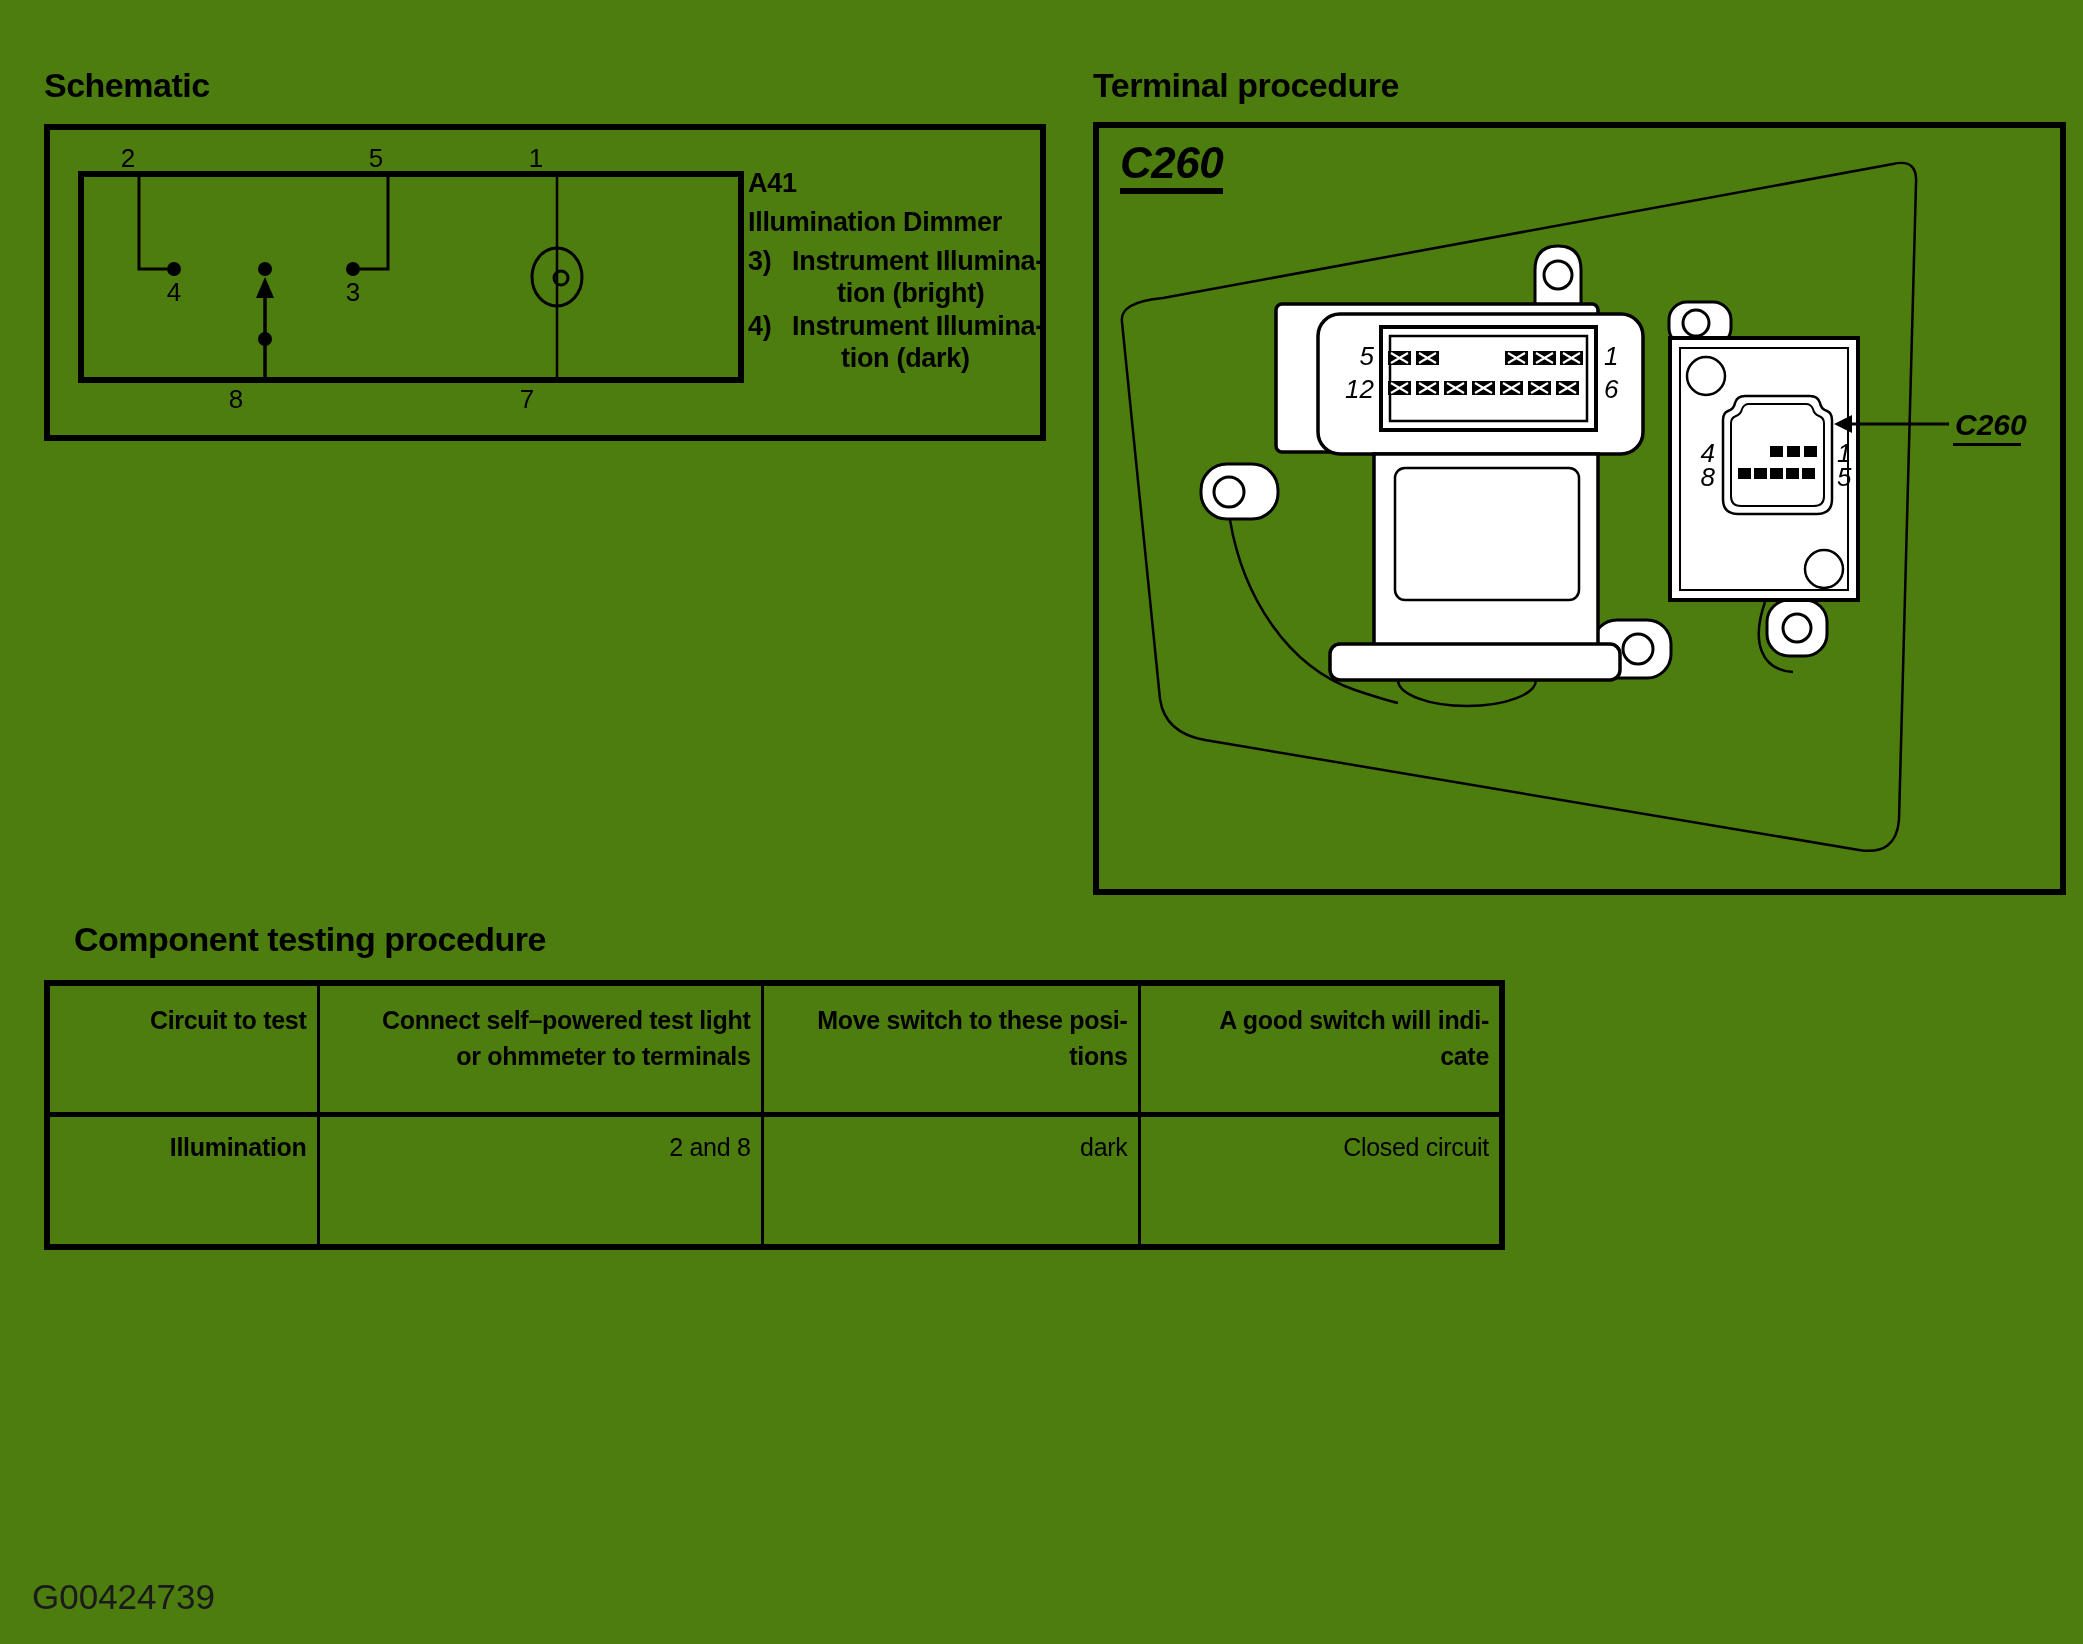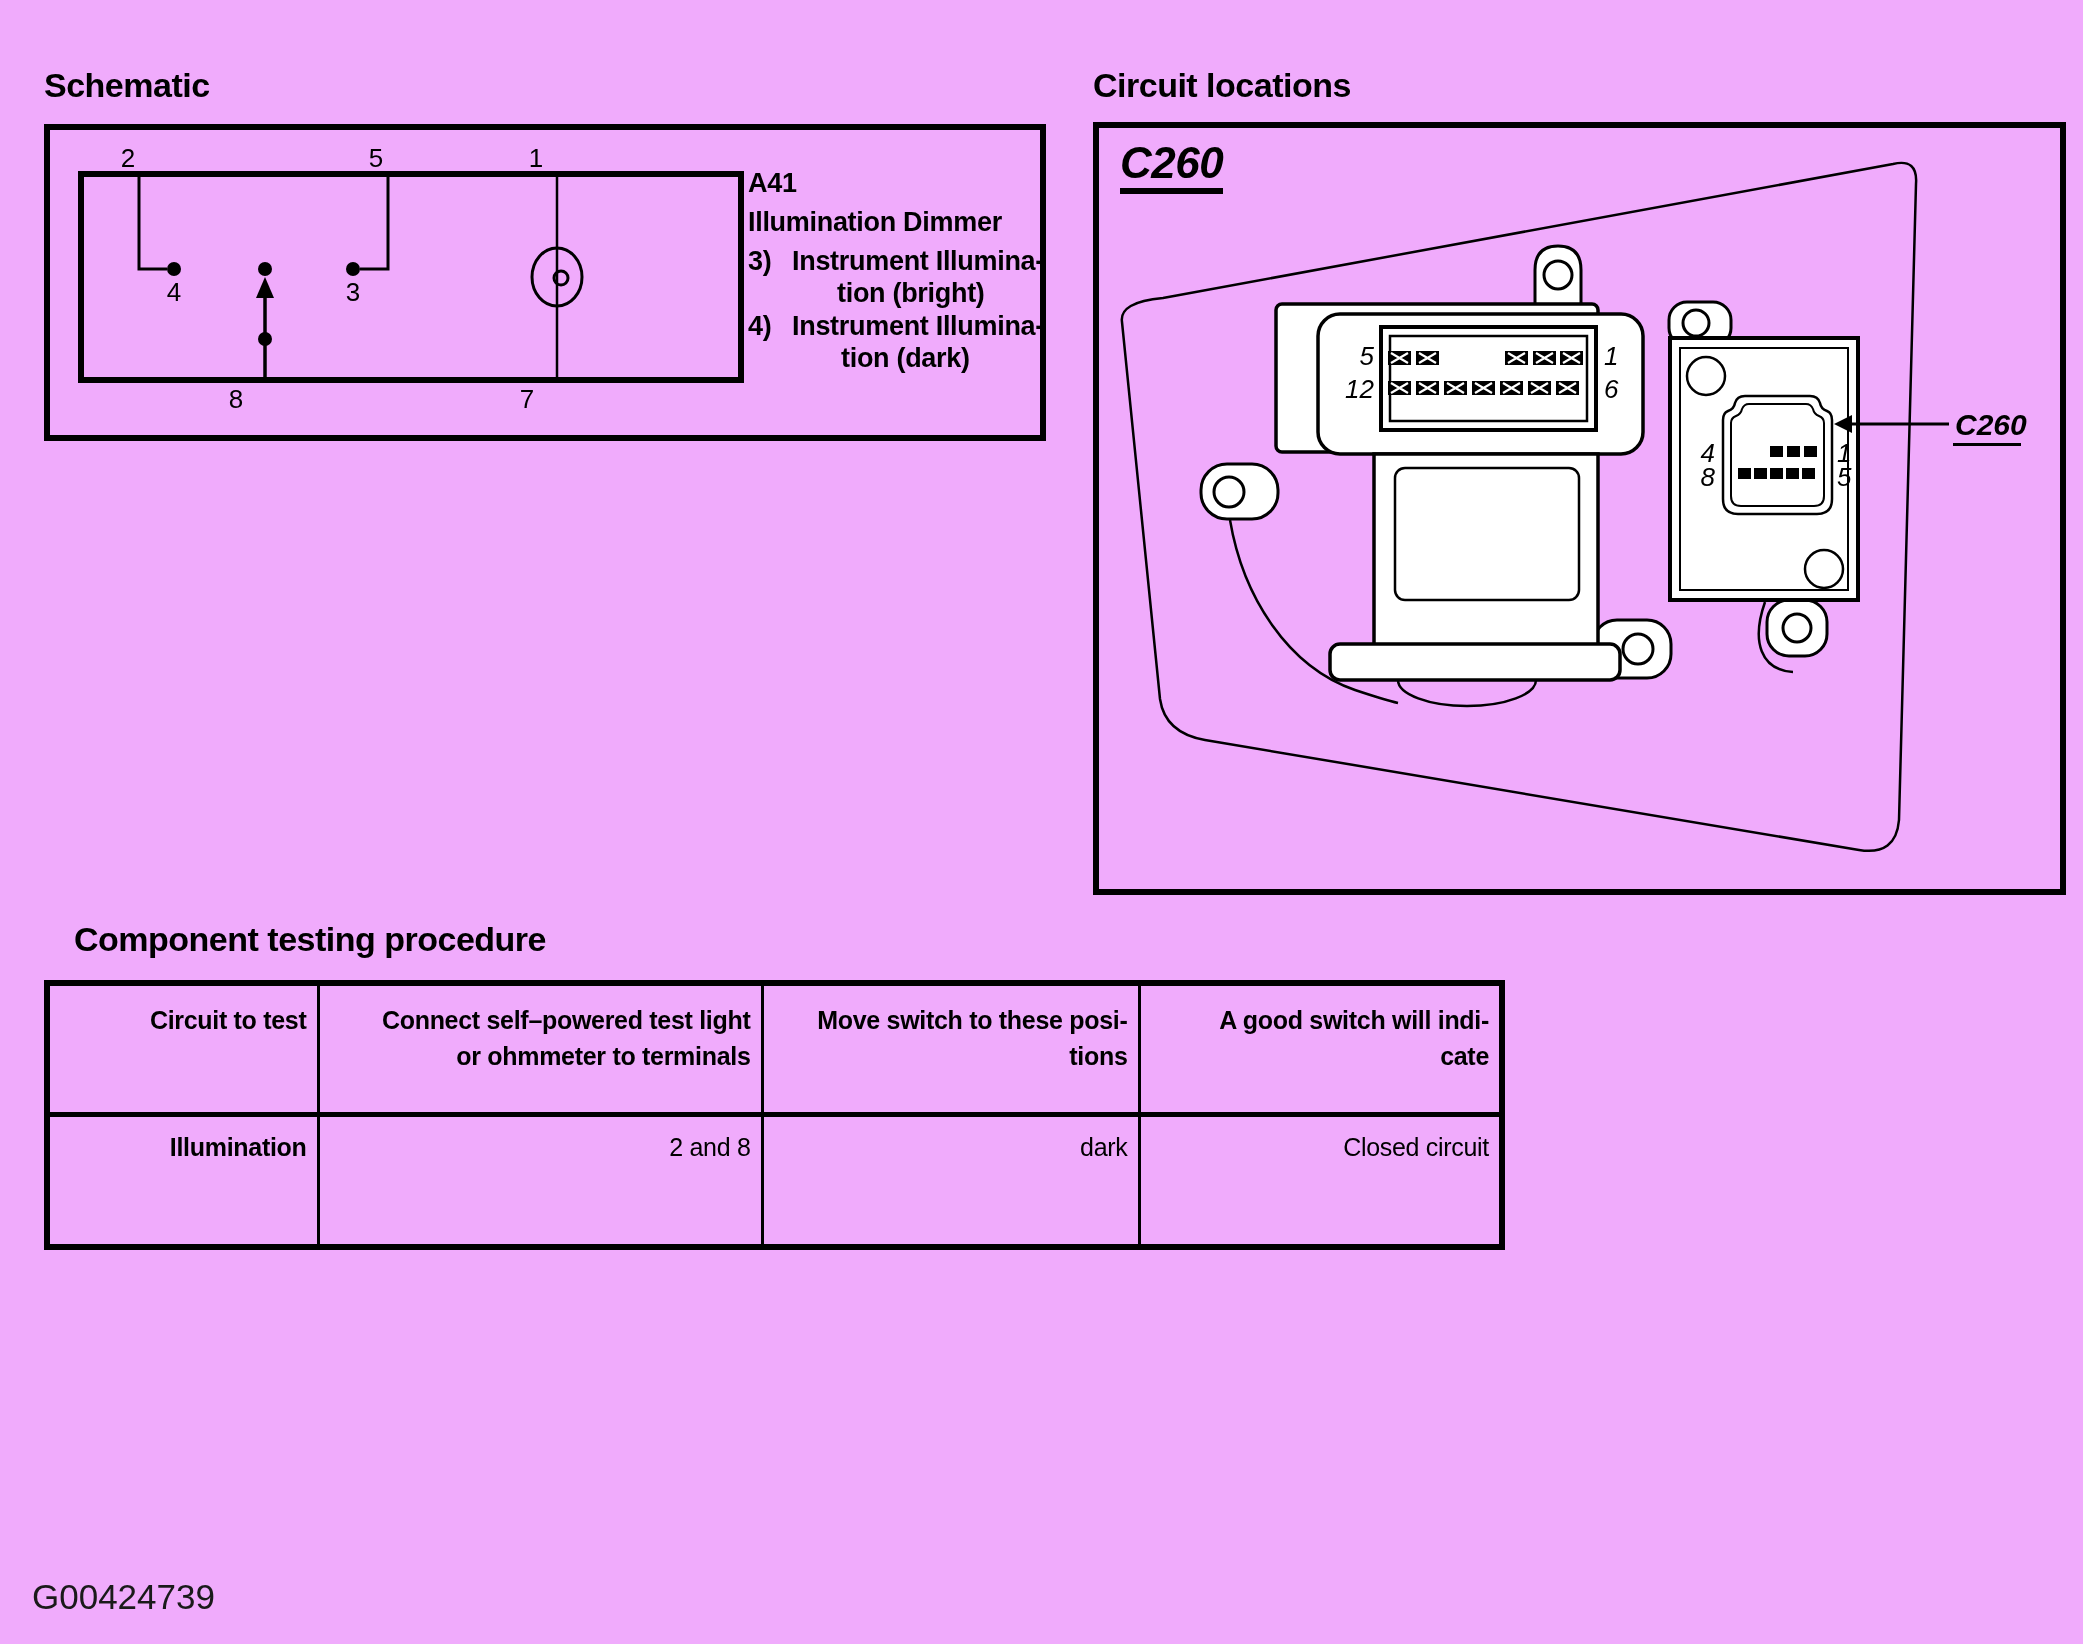--- a/index.html
+++ b/index.html
@@ -1,16 +1,16 @@
 <!DOCTYPE html>
 <html><head>
 <meta charset="utf-8">
 <style>
   html,body{margin:0;padding:0;background:#fff;}
-  .page{position:relative;width:2083px;height:1644px;background:#f0abfc;
+  .page{position:relative;width:2083px;height:1644px;background:#4d7c0f;
         font-family:"Liberation Sans",sans-serif;color:#000;overflow:hidden;}
   .sec-title{position:absolute;margin:0;font-size:34px;font-weight:bold;letter-spacing:-0.5px;color:#000;}
   .panel{position:absolute;}
   svg text{font-family:"Liberation Sans",sans-serif;fill:#000;}
   svg .lbl{font-size:26px;}
   svg .ann{font-size:27px;font-weight:bold;letter-spacing:-0.3px;}
   svg .big{font-size:44px;font-weight:bold;letter-spacing:-0.5px;}
   svg .callout{font-size:30px;font-weight:bold;}
   .line{fill:none;stroke:#000;}
   .wht{fill:#fff;stroke:#000;}
@@ -76,21 +76,21 @@
         <text class="ann" x="704" y="146">3)</text>
         <text class="ann" x="748" y="146">Instrument Illumina-</text>
         <text class="ann" x="793" y="178">tion (bright)</text>
         <text class="ann" x="704" y="211">4)</text>
         <text class="ann" x="748" y="211">Instrument Illumina-</text>
         <text class="ann" x="797" y="243">tion (dark)</text>
       </g>
     </svg>
   </div>
 
-  <h2 class="sec-title" style="left:1093px;top:66px;">Circuit locations</h2>
+  <h2 class="sec-title" style="left:1093px;top:66px;">Terminal procedure</h2>
 
   <div class="panel" style="left:1093px;top:122px;font-style:italic;">
     <svg width="973" height="773" viewBox="0 0 973 773">
       <defs>
         <g id="pinX">
           <rect width="23" height="14" fill="#000"></rect>
           <path d="M3,2 L20,12 M20,2 L3,12" stroke="#fff" stroke-width="2.2" fill="none"></path>
         </g>
         <g id="pinS">
           <rect width="13" height="11" fill="#000"></rect>

